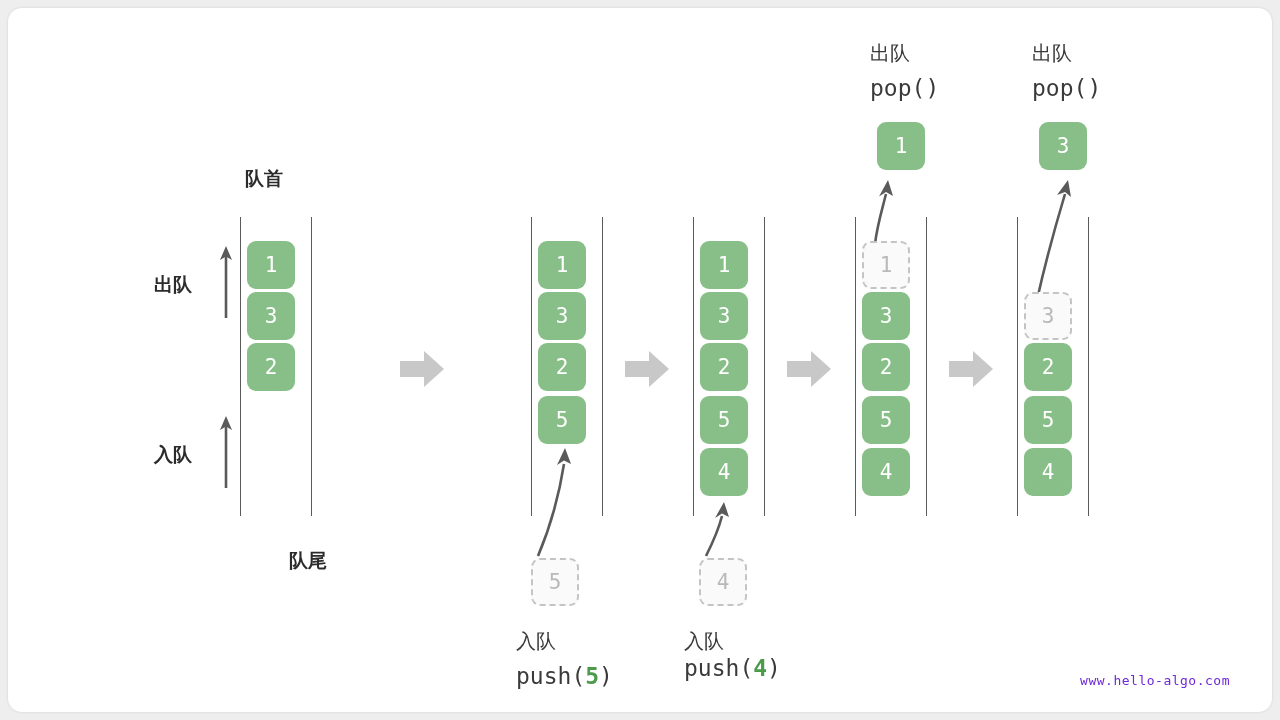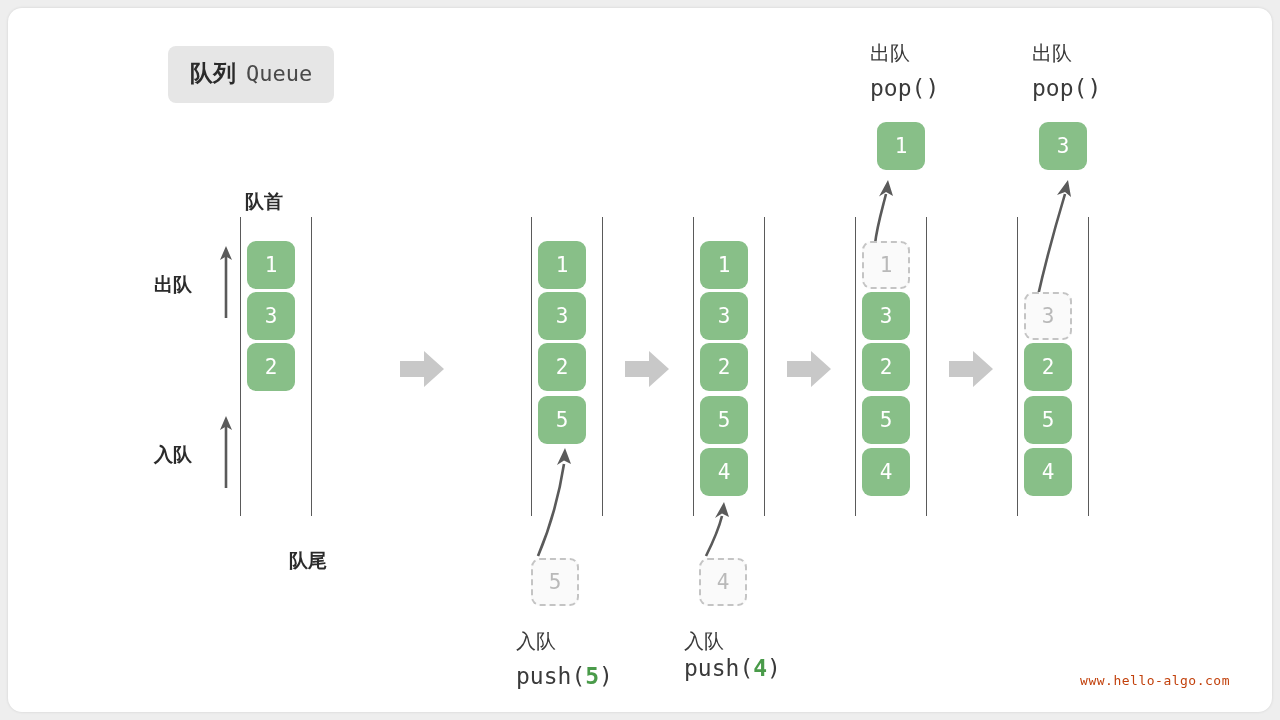--- a/index.html
+++ b/index.html
@@ -95,35 +95,31 @@
     background: #fafafa; border: 2px dashed #c4c4c4; color: #b9b9b9;
   }
 
   
   .block-arrow { width: 44px; height: 40px; }
 
   
   #watermark {
     right: 42px; bottom: 24px;
     font-family: "DejaVu Sans Mono", "Liberation Mono", monospace;
-    font-size: 13px; color: #c2410c; letter-spacing: 0.5px;
+    font-size: 13px; color: #6d28d9; letter-spacing: 0.5px;
   }
   svg { display: block; overflow: visible; }
 </style>
 </head>
 <body>
 
 <div id="card">
 
-  <div class="abs" id="title-badge">
-    <span class="cn">队列</span>
-    <span class="en">Queue</span>
-  </div>
-
-  <div class="abs" style="left:237px; top:158px;margin-top:23px;">
+
+  <div class="abs" style="left:237px; top:158px;">
     <span class="cn-bold">队首</span>
   </div>
 
   <div class="abs" style="left:237px; top:540px;margin-left:44px;">
     <span class="cn-bold">队尾</span>
   </div>
 
   <div class="abs" style="left:146px; top:264px;">
     <span class="cn-bold">出队</span>
   </div>

